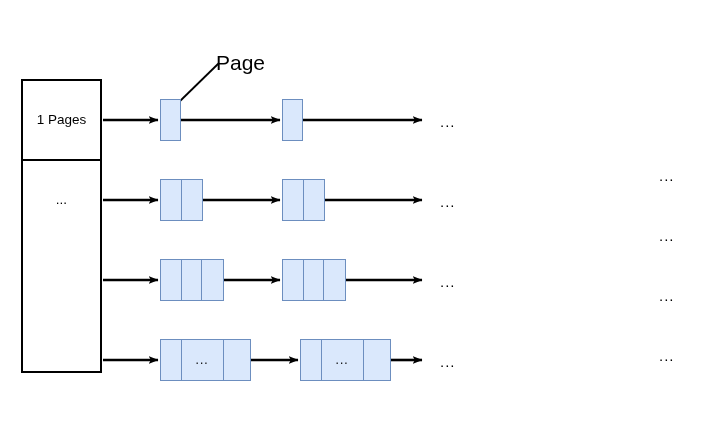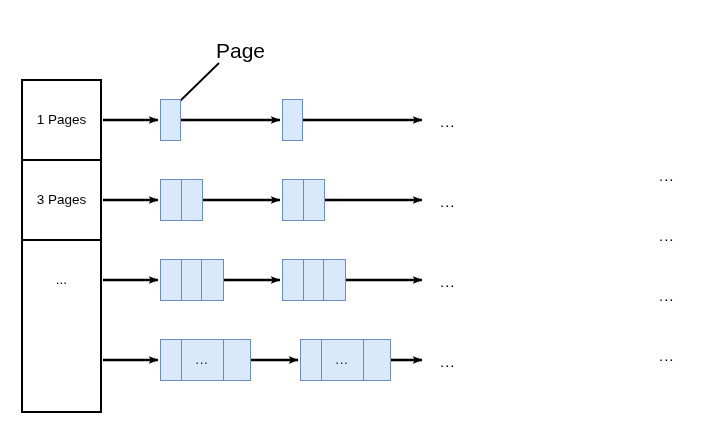--- a/index.html
+++ b/index.html
@@ -27,21 +27,21 @@
     height: 422px;
   }
   svg.layer { pointer-events: none; }
 
   
   .row-table {
     position: absolute;
     left: 21px;
     top: 79px;
     width: 81px;
-    height: 334px;
+    height: 294px;
     border: 2px solid #000000;
     box-sizing: border-box;
     background: #ffffff;
   }
   .row-cell {
     height: 80px;
     box-sizing: border-box;
     border-bottom: 2px solid #000000;
     display: flex;
     align-items: center;
@@ -88,20 +88,21 @@
     white-space: nowrap;
   }
 
   
   .callout-label {
     position: absolute;
     font-size: 21px;
     color: #000000;
     line-height: 1;
     white-space: nowrap;
+    margin-top: 12px;
   }
 </style>
 </head>
 <body>
 
 <div id="canvas">
 
   <svg class="layer" viewBox="0 0 722 422" width="722" height="422">
     <defs>
       <marker id="arrowhead" markerWidth="10" markerHeight="8" refX="9.5" refY="4" orient="auto" markerUnits="userSpaceOnUse">
@@ -152,23 +153,20 @@
     <g>
       <line x1="219" y1="63" x2="178" y2="103" stroke="#000000" stroke-width="1.8"></line>
     </g>
   </svg>
 
   <div class="row-table">
     <div class="row-cell">
       <span>1 Pages</span>
     </div>
     <div class="row-cell">
-      <span>3 Pages</span>
-    </div>
-    <div class="row-cell">
       <span>...</span>
     </div>
   </div>
 
   <div class="page-group" style="left:160px; top:99px; width:21px;">
     <div class="page-cell" style="width:21px;"></div>
   </div>
   <div class="page-group" style="left:282px; top:99px; width:21px;">
     <div class="page-cell" style="width:21px;"></div>
   </div>

